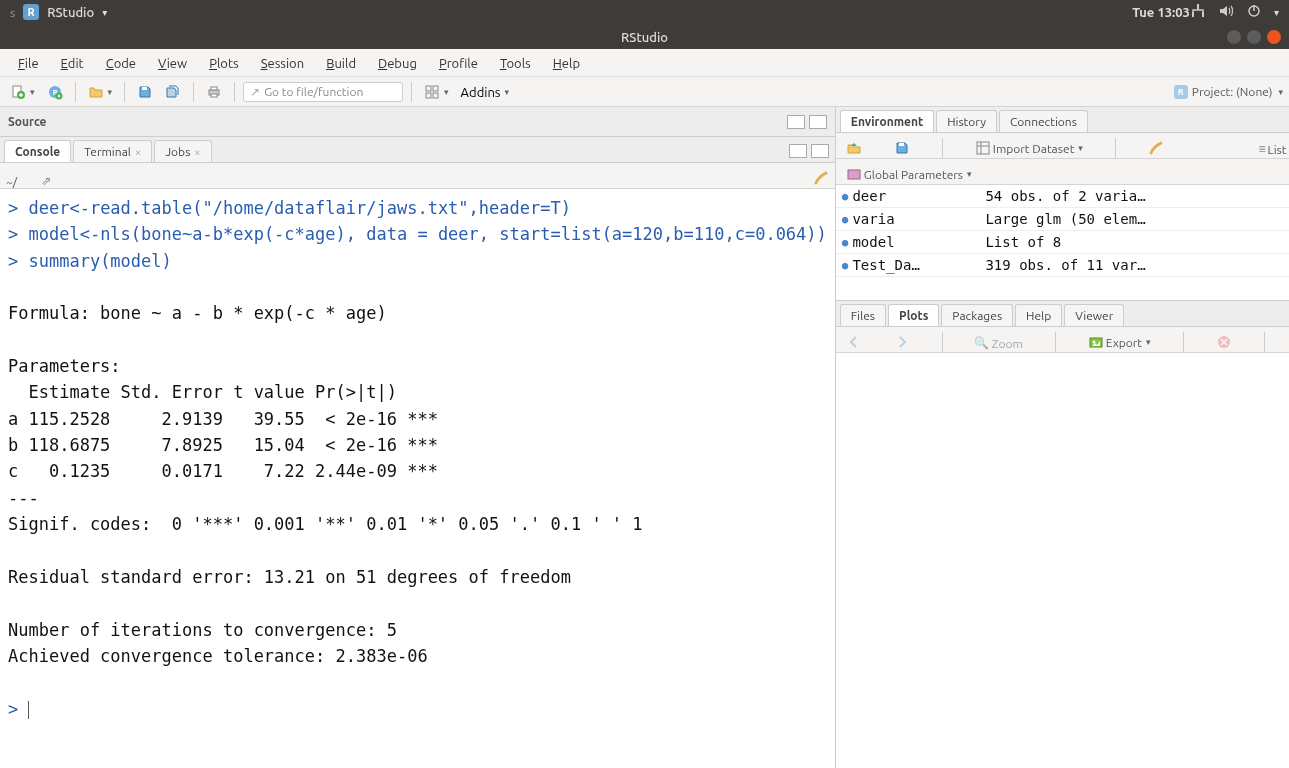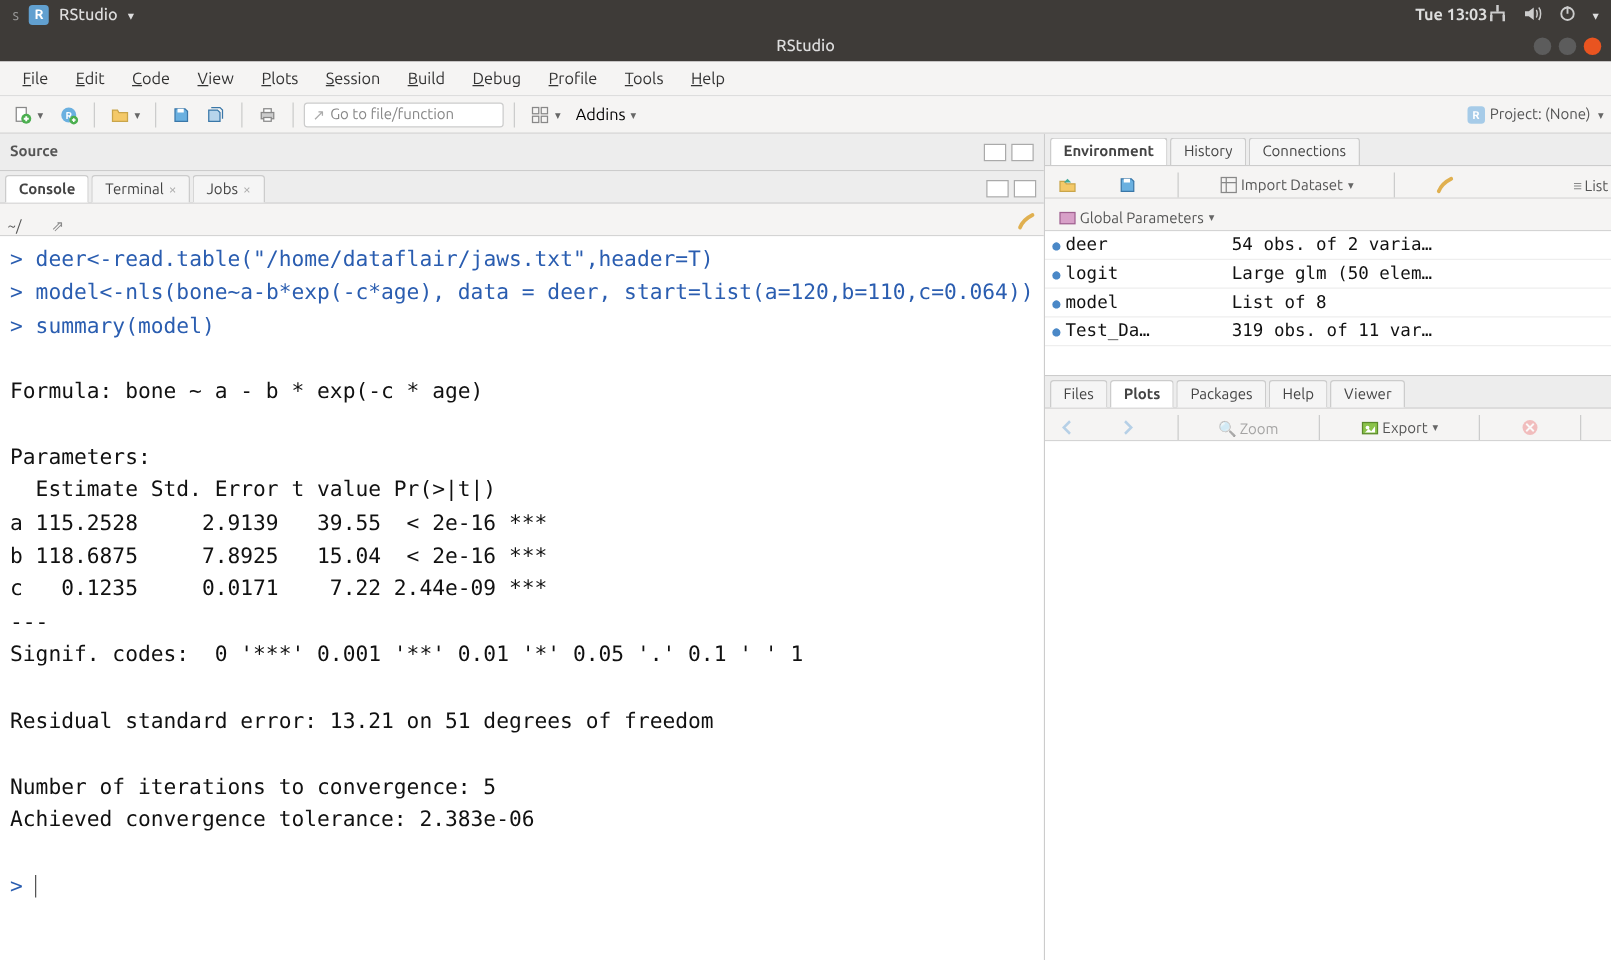--- a/index.html
+++ b/index.html
@@ -336,21 +336,21 @@
     <div style="display:flex;height:115px;">
       <div class="envlist" id="envlist">
           <div class="envrow">
             <span class="expander">●</span>
             <span class="name">deer</span>
             <span class="value">54 obs. of 2 varia…</span>
             <span class="rowicon">▦</span>
           </div>
           <div class="envrow">
             <span class="expander">●</span>
-            <span class="name">logit</span>
+            <span class="name">varia</span>
             <span class="value">Large glm (50 elem…</span>
             <span class="rowicon">🔍</span>
           </div>
           <div class="envrow">
             <span class="expander">●</span>
             <span class="name">model</span>
             <span class="value">List of 8</span>
             <span class="rowicon">🔍</span>
           </div>
           <div class="envrow">

